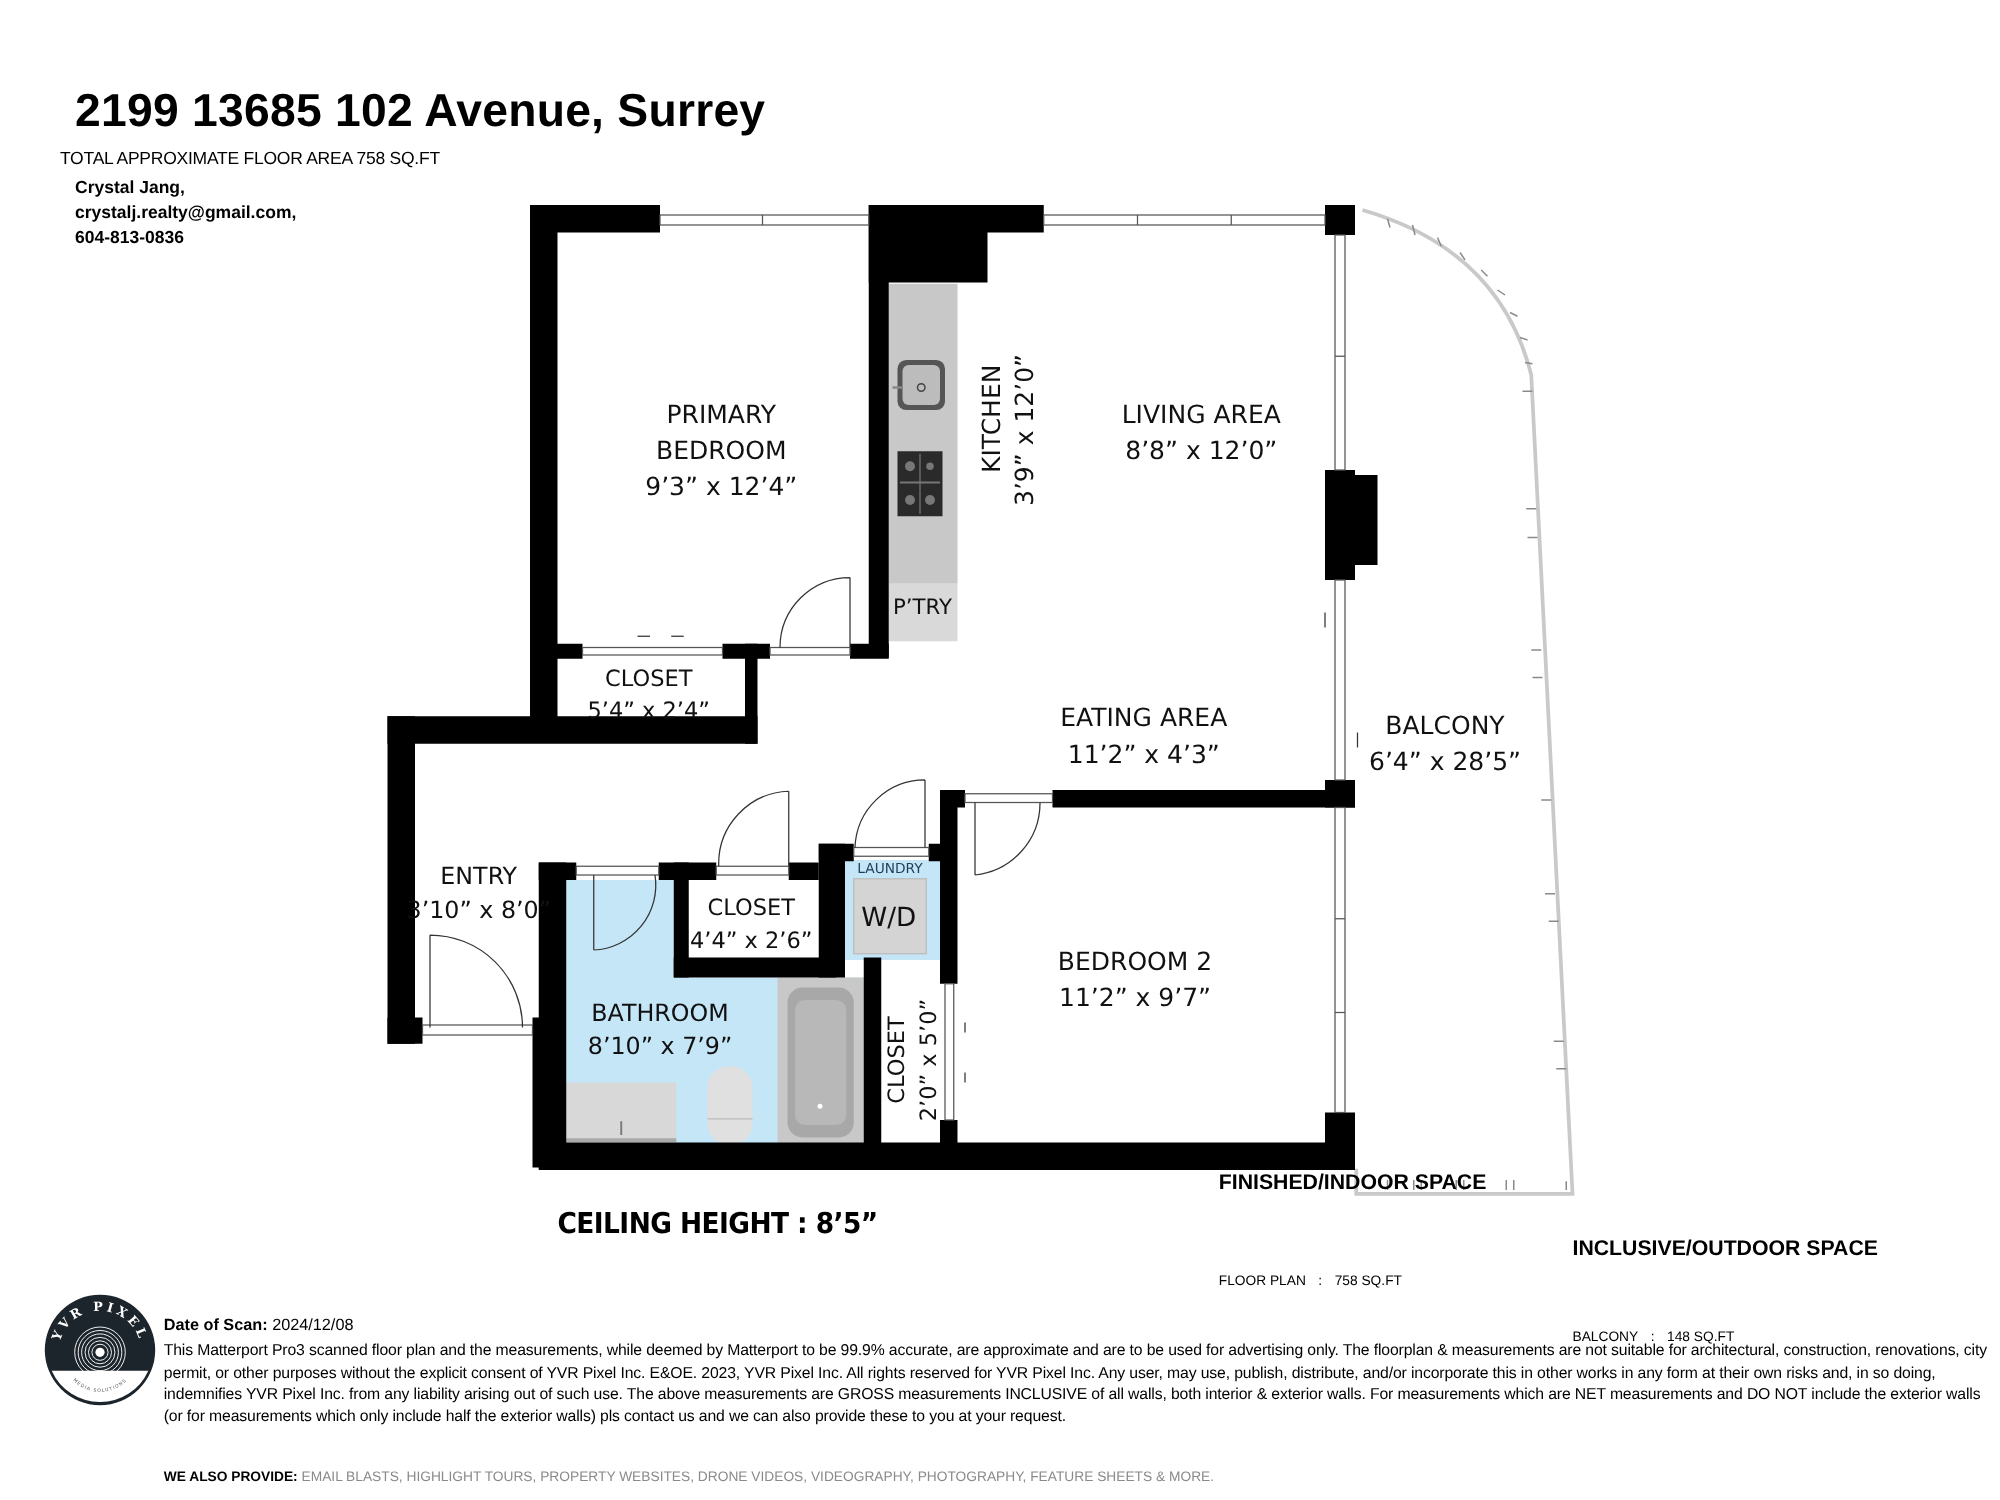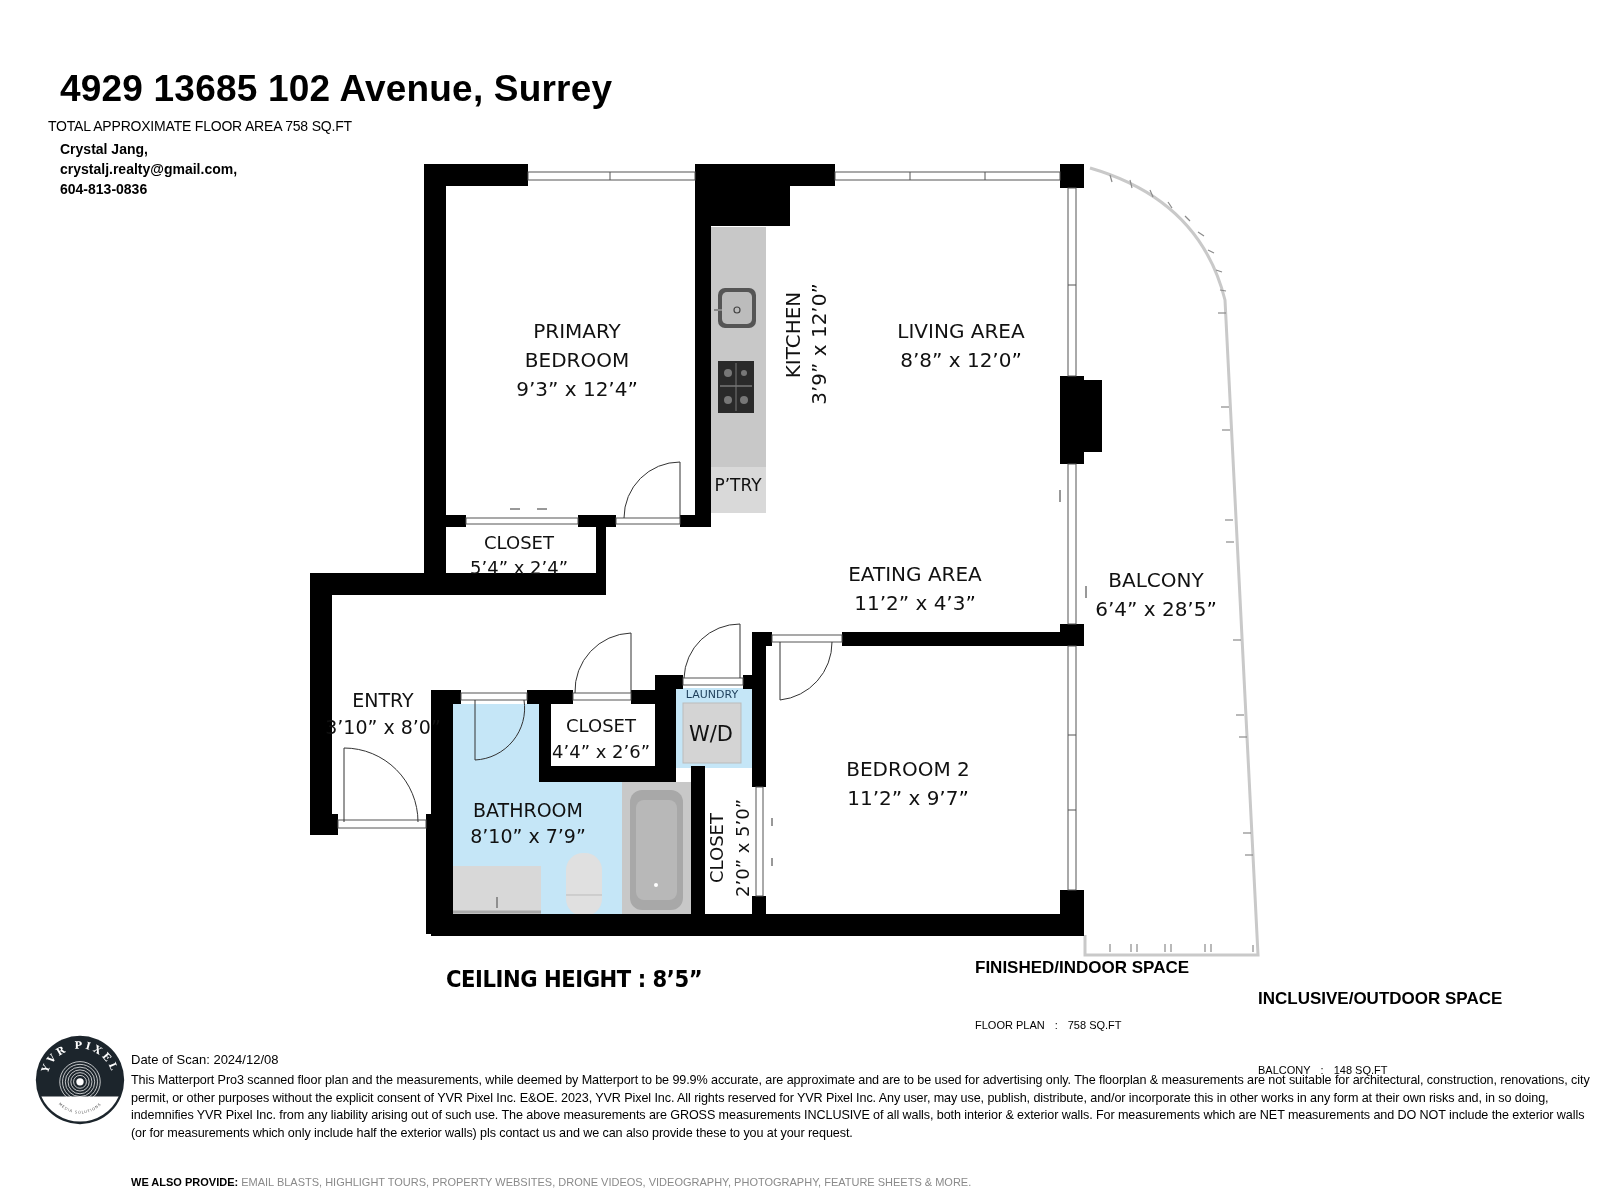--- a/index.html
+++ b/index.html
@@ -13,29 +13,29 @@
   svg.plan { position: absolute; left: 0; top: 0; width: 1600px; height: 1000px; }
   .room-label { font-family: "DejaVu Sans", sans-serif; font-size: 20px; fill: #111; text-anchor: middle; }
   .room-label.sm { font-size: 11px; fill: #1d3e5a; }
   .room-label.wd { font-size: 21px; }
   .ceiling { left: 446px; top: 966px; font-family: "DejaVu Sans", sans-serif; font-size: 23px; font-weight: bold; white-space: nowrap; letter-spacing: -0.5px; transform: scaleX(0.92); transform-origin: left center; }
   .sum-head { font-size: 17px; font-weight: bold; white-space: nowrap; }
   .sum-val { font-size: 11px; white-space: nowrap; }
   .sum-val .sep { padding: 0 10px; }
   .logo { left: 34px; top: 1034px; width: 92px; height: 92px; }
   .scan-date { left: 131px; top: 1052px; font-size: 13px; white-space: nowrap; }
-  .scan-date b { font-weight: normal; }
+  .scan-date b { font-weight: bold; }
   .disclaimer { left: 131px; top: 1072px; width: 1462px; font-size: 12.6px; line-height: 17.5px; letter-spacing: -0.1px; }
   .provide { left: 131px; top: 1144px; font-size: 11px; white-space: nowrap; color: #8a8a8a; margin-top: 32px; }
   .provide b { color: #000; font-weight: bold; }
 </style>
 </head>
 <body>
 
-<div class="abs title">4929 13685 102 Avenue, Surrey</div>
+<div class="abs title">2199 13685 102 Avenue, Surrey</div>
 <div class="abs subtitle">TOTAL APPROXIMATE FLOOR AREA 758 SQ.FT</div>
 <div class="abs contact">
   <div>Crystal Jang,</div>
   <div>crystalj.realty@gmail.com,</div>
   <div>604-813-0836</div>
 </div>
 
 <svg class="plan" viewBox="0 0 1600 1000">
   <defs>
     <filter id="soft" x="-5%" y="-5%" width="110%" height="110%">
@@ -252,21 +252,21 @@
     <text class="room-label" x="0" y="26" style="font-size:18px">2’0” x 5’0”</text>
   </g>
   <g>
     <text class="room-label" x="908" y="776">BEDROOM 2</text>
     <text class="room-label" x="908" y="805">11’2” x 9’7”</text>
   </g>
 </svg>
 
 <div class="abs ceiling">CEILING HEIGHT : 8’5”</div>
 
-<div class="abs sum-head" style="left:975px; top:958px;">FINISHED/INDOOR SPACE</div>
+<div class="abs sum-head" style="left:975px; top:936px;">FINISHED/INDOOR SPACE</div>
 <div class="abs sum-val" style="left:975px; top:1019px;">
   <span>FLOOR PLAN</span><span class="sep">:</span><span>758 SQ.FT</span>
 </div>
 <div class="abs sum-head" style="left:1258px; top:989px;">INCLUSIVE/OUTDOOR SPACE</div>
 <div class="abs sum-val" style="left:1258px; top:1064px;">
   <span>BALCONY</span><span class="sep">:</span><span>148 SQ.FT</span>
 </div>
 
 <svg class="abs logo" viewBox="0 0 100 100">
   <defs>

